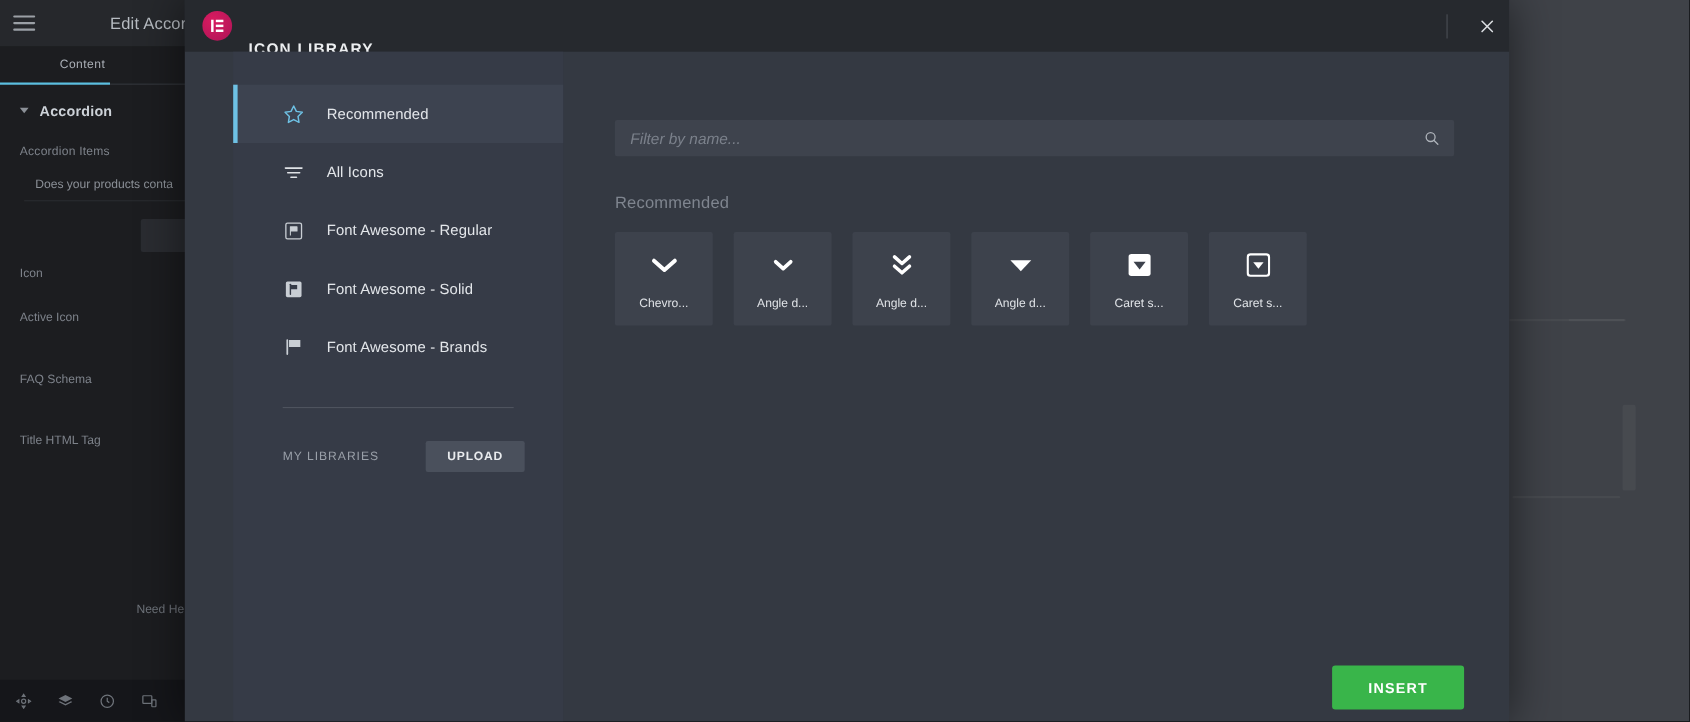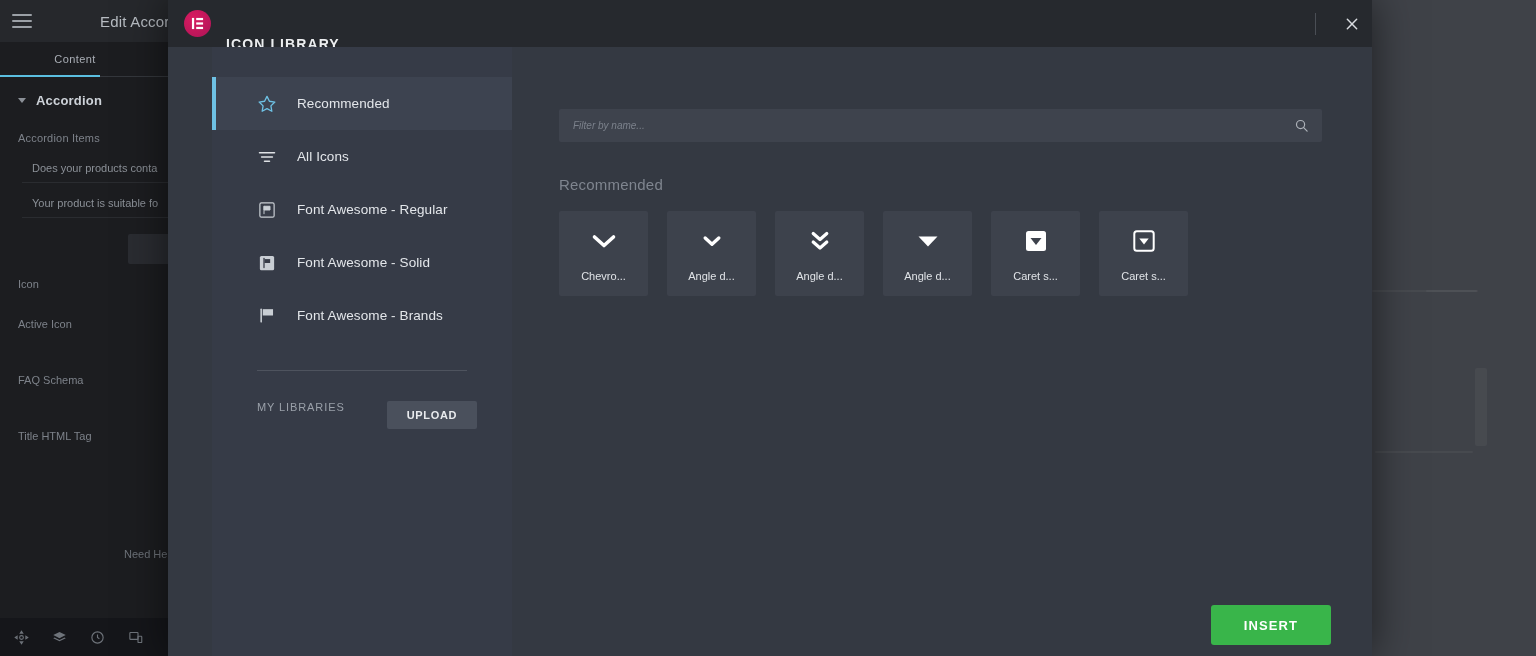--- a/index.html
+++ b/index.html
@@ -262,20 +262,21 @@
     color: #e3e6ea;
     letter-spacing: .1px;
   }
   .lib-divider {
     height: 1px;
     background: #4e535e;
     margin: 28px 45px 0 45px;
   }
   .my-libs-row {
     display: flex;
+    align-items: center;
     gap: 42px;
     padding: 30px 0 0 45px;
   }
   .my-libs-label {
     font-size: 11px;
     color: #9aa0a9;
     letter-spacing: .9px;
   }
   .upload-btn {
     background: #4a505c;
@@ -304,21 +305,21 @@
   }
   .search-input {
     width: 100%;
     height: 33px;
     background: #3e434d;
     border: none;
     border-radius: 2px;
     box-sizing: border-box;
     padding: 0 38px 0 14px;
     color: #d7dade;
-    font-size: 10px;
+    font-size: 14px;
     font-family: "Liberation Sans", sans-serif;
     outline: none;
   }
   .search-input::placeholder { color: #7b818b; font-style: italic; }
   .search-icon-btn {
     position: absolute;
     right: 10px; top: 0;
     height: 33px;
     width: 22px;
     display: flex; align-items: center; justify-content: center;
@@ -405,21 +406,20 @@
       <div class="tab-underline"></div>
     </div>
 
     <div class="section-head">
       <div class="caret-sm"></div>
       <span>Accordion</span>
     </div>
 
     <div class="field-label">Accordion Items</div>
     <div class="repeater-row">Does your products conta</div>
-    <div class="repeater-row">Your product is suitable fo</div>
 
     <div class="add-item-btn">
       <span class="plus">+</span>
       <span>ADD IT</span>
     </div>
 
     <div class="control-row">
       <span class="lbl">Icon</span>
       <span class="val"></span>
     </div>

